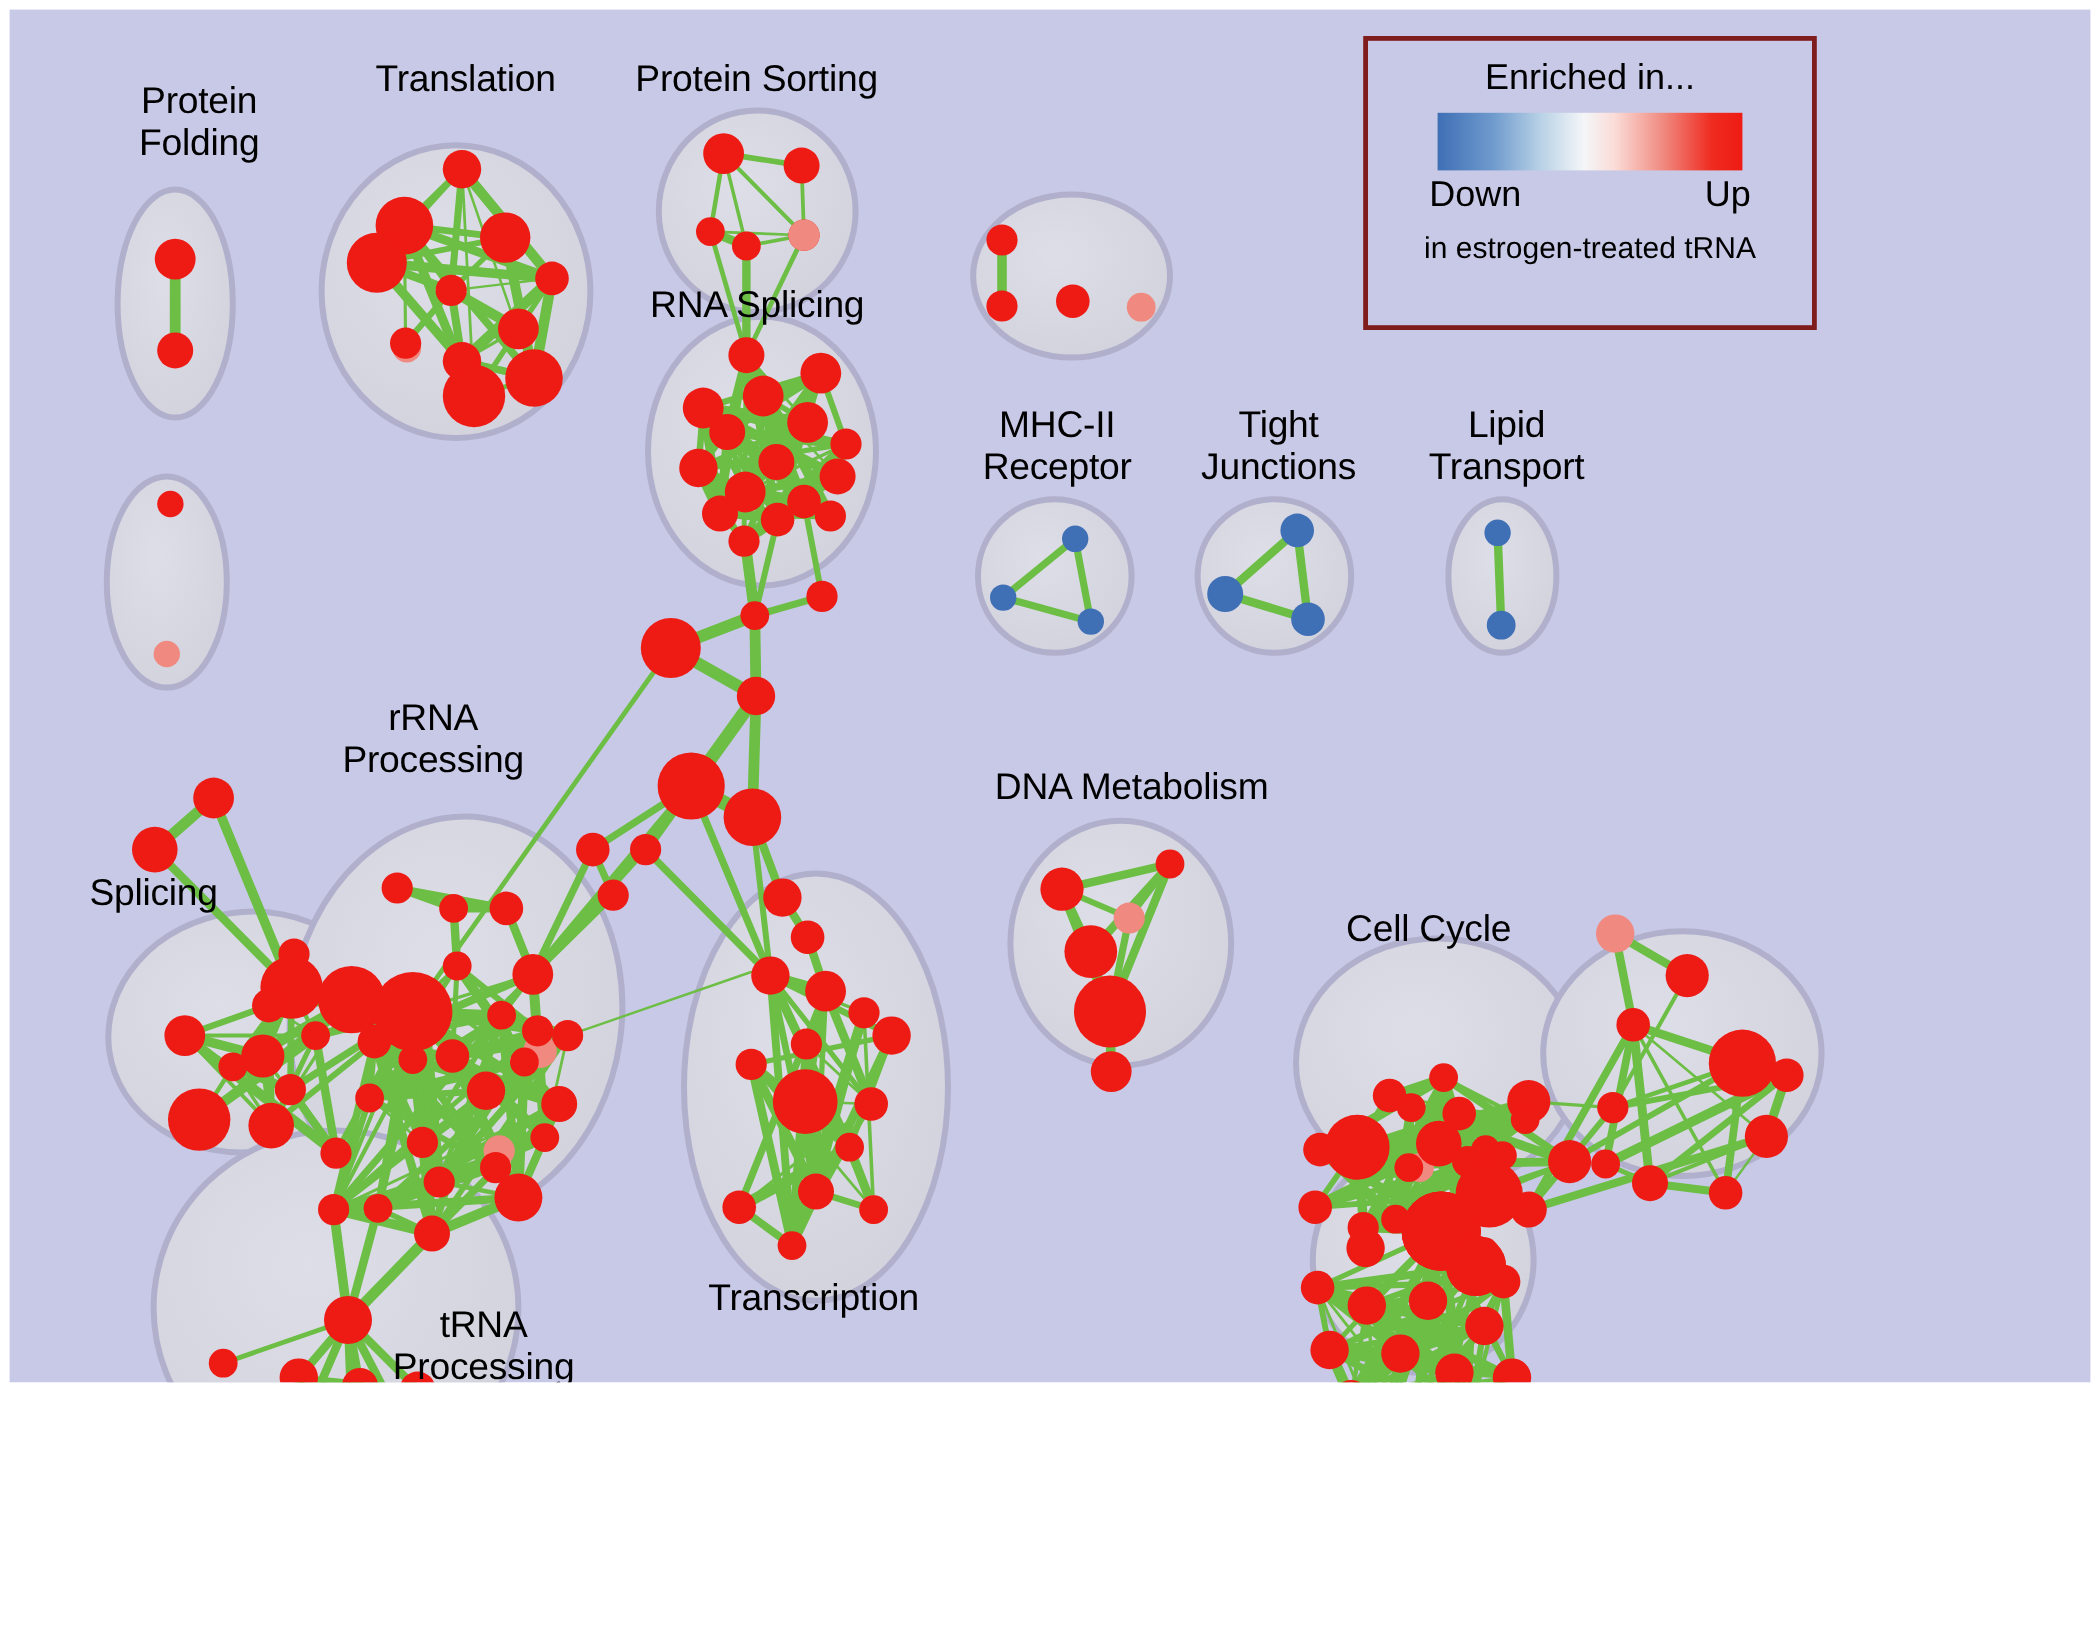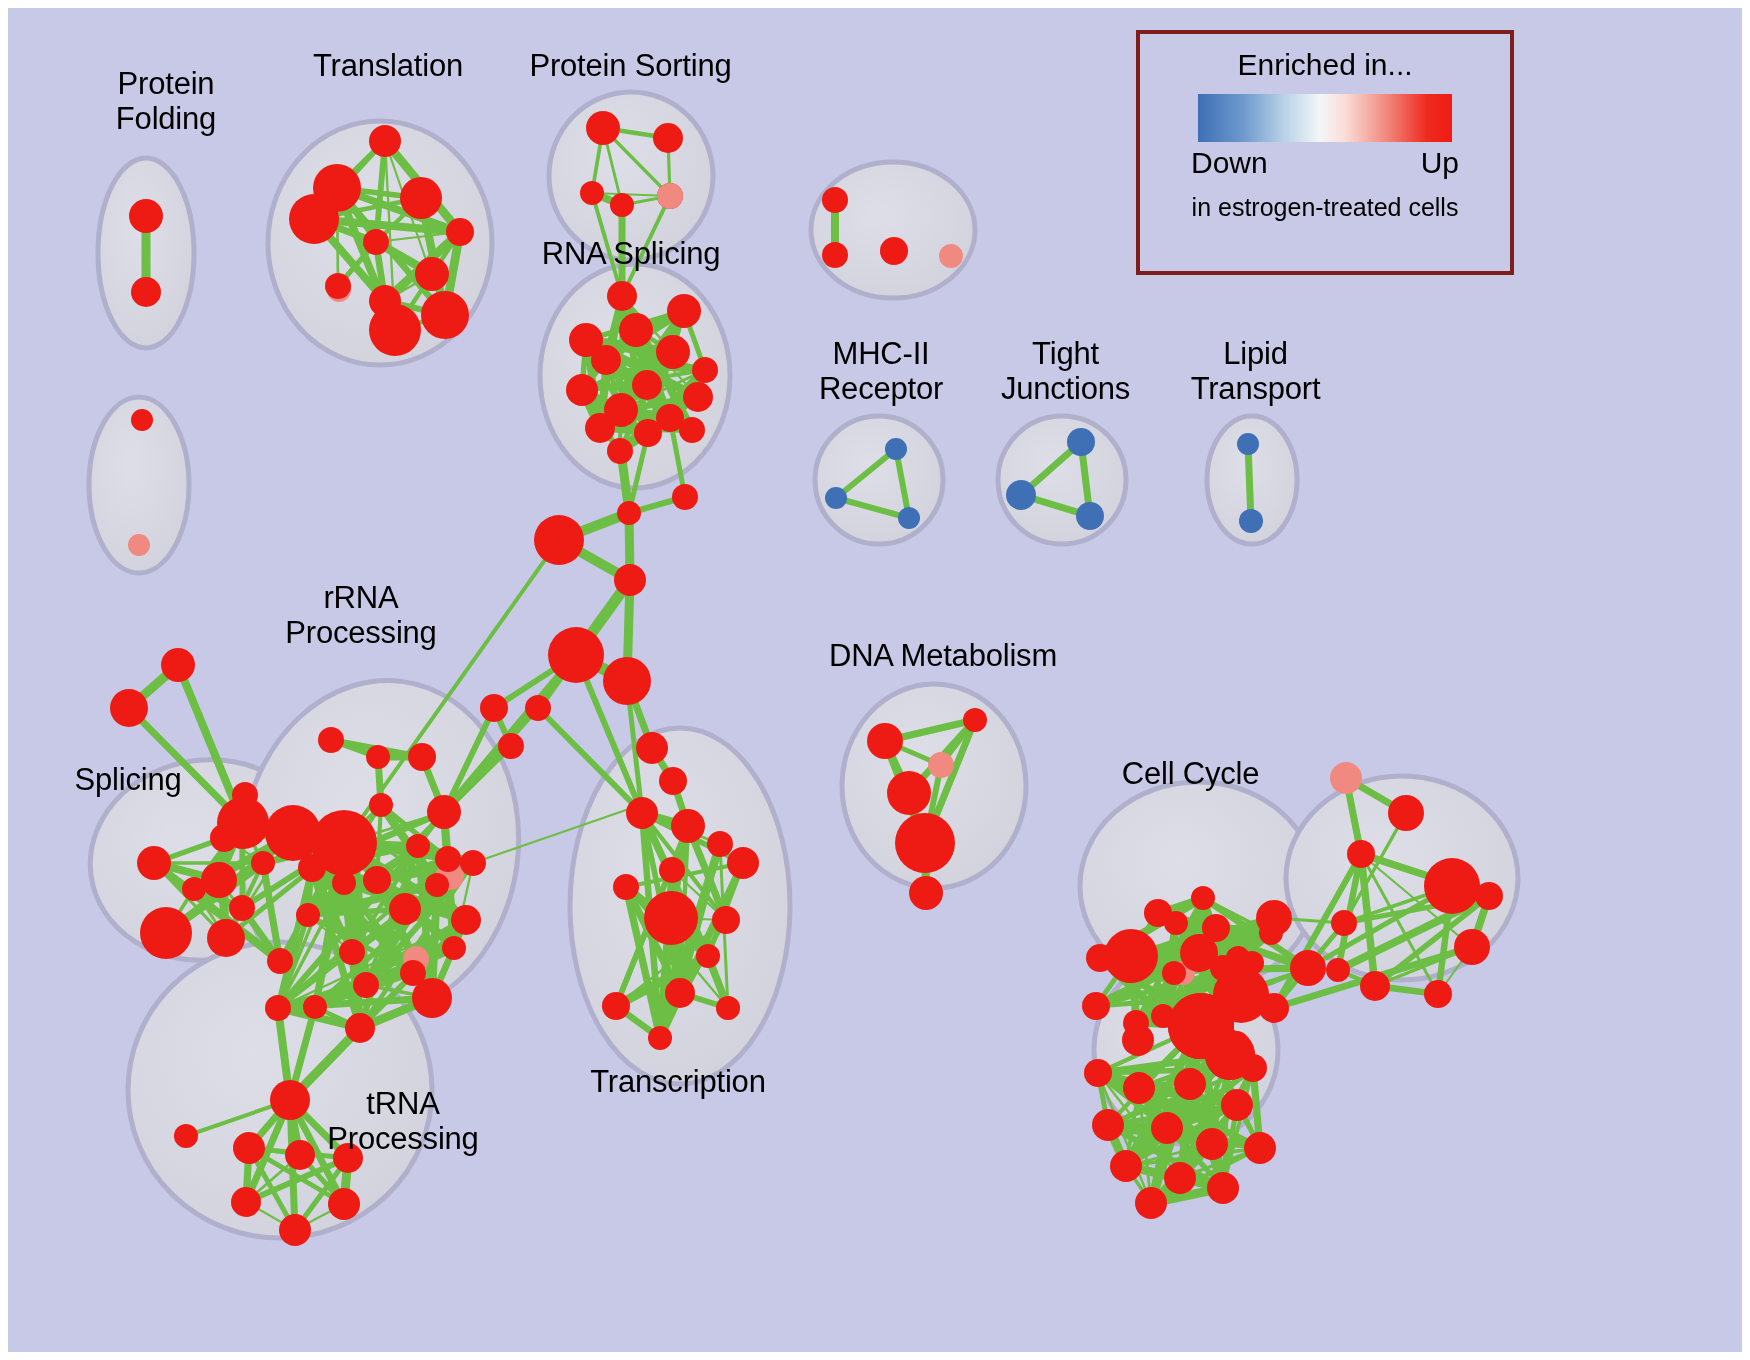--- a/index.html
+++ b/index.html
@@ -1,17 +1,17 @@
 <!DOCTYPE html>
 <html><head>
 <meta charset="utf-8">
 <style>
   html,body{margin:0;padding:0;background:#ffffff;}
   body{font-family:"Liberation Sans",sans-serif;}
-  #stage{position:relative;width:1750px;height:1360px;background:#ffffff;overflow:hidden;}
+  #stage{position:relative;width:1750px;height:1152px;background:#ffffff;overflow:hidden;}
   #canvasArea{position:absolute;left:8px;top:8px;width:1734px;height:1344px;background:#c8c9e6;}
   svg#net{position:absolute;left:0;top:0;width:1734px;height:1344px;display:block;}
   .clabel{position:absolute;color:#000;font-size:31px;line-height:35px;text-align:center;font-family:"Liberation Sans",sans-serif;white-space:pre;letter-spacing:-0.2px;}
   #legendBox{position:absolute;left:1128px;top:22px;width:378px;height:245px;border:4px solid #7f1d1d;background:#c8c9e6;box-sizing:border-box;}
   #legendTitle{text-align:center;font-size:30px;color:#000;margin-top:14px;}
   #gradBar{margin:12px auto 0 auto;width:254px;height:48px;background:linear-gradient(to right,#3f6fb5 0%,#6e9acd 18%,#b9d2e6 34%,#f4f6f8 48%,#fbdcd8 58%,#f08a80 74%,#ef2b20 90%,#ee1b14 100%);}
   #legendEnds{display:flex;justify-content:space-between;width:268px;margin:4px auto 12px auto;font-size:30px;color:#000;}
   #legendSub{text-align:center;font-size:25px;line-height:31px;color:#000;margin-top:4px;}
 </style>
 </head>
@@ -771,35 +771,35 @@
     <div class="clabel" style="left:508px;top:228px;width:230px;">RNA Splicing</div>
     <div class="clabel" style="left:195px;top:432px;width:200px;"></div>
     <div class="clabel" style="left:793px;top:328px;width:160px;">MHC-II
 Receptor</div>
     <div class="clabel" style="left:1170px;top:328px;width:155px;">Lipid
 Transport</div>
     <div class="clabel" style="left:980px;top:328px;width:155px;">Tight
 Junctions</div>
     <div class="clabel" style="left:258px;top:572px;width:190px;">rRNA
 Processing</div>
-    <div class="clabel" style="left:55px;top:718px;width:130px;margin-top:36px;">Splicing</div>
+    <div class="clabel" style="left:55px;top:718px;width:130px;">Splicing</div>
     <div class="clabel" style="left:810px;top:630px;width:250px;">DNA Metabolism</div>
     <div class="clabel" style="left:1300px;top:662px;width:215px;"></div>
     <div class="clabel" style="left:1100px;top:748px;width:165px;">Cell Cycle</div>
     <div class="clabel" style="left:570px;top:1056px;width:200px;">Transcription</div>
     <div class="clabel" style="left:300px;top:1078px;width:190px;">tRNA
 Processing</div>
     <div class="clabel" style="left:985px;top:1088px;width:330px;"></div>
 
     <div id="legendBox">
       <div id="legendTitle">Enriched in...</div>
       <div id="gradBar"></div>
       <div id="legendEnds">
         <span>Down</span>
         <span>Up</span>
       </div>
       <div id="legendSub">
-        <div>in estrogen-treated cells</div>
+        <div>in estrogen-treated tRNA</div>
       </div>
     </div>
 
   </div>
 </div>
 
 </body></html>

